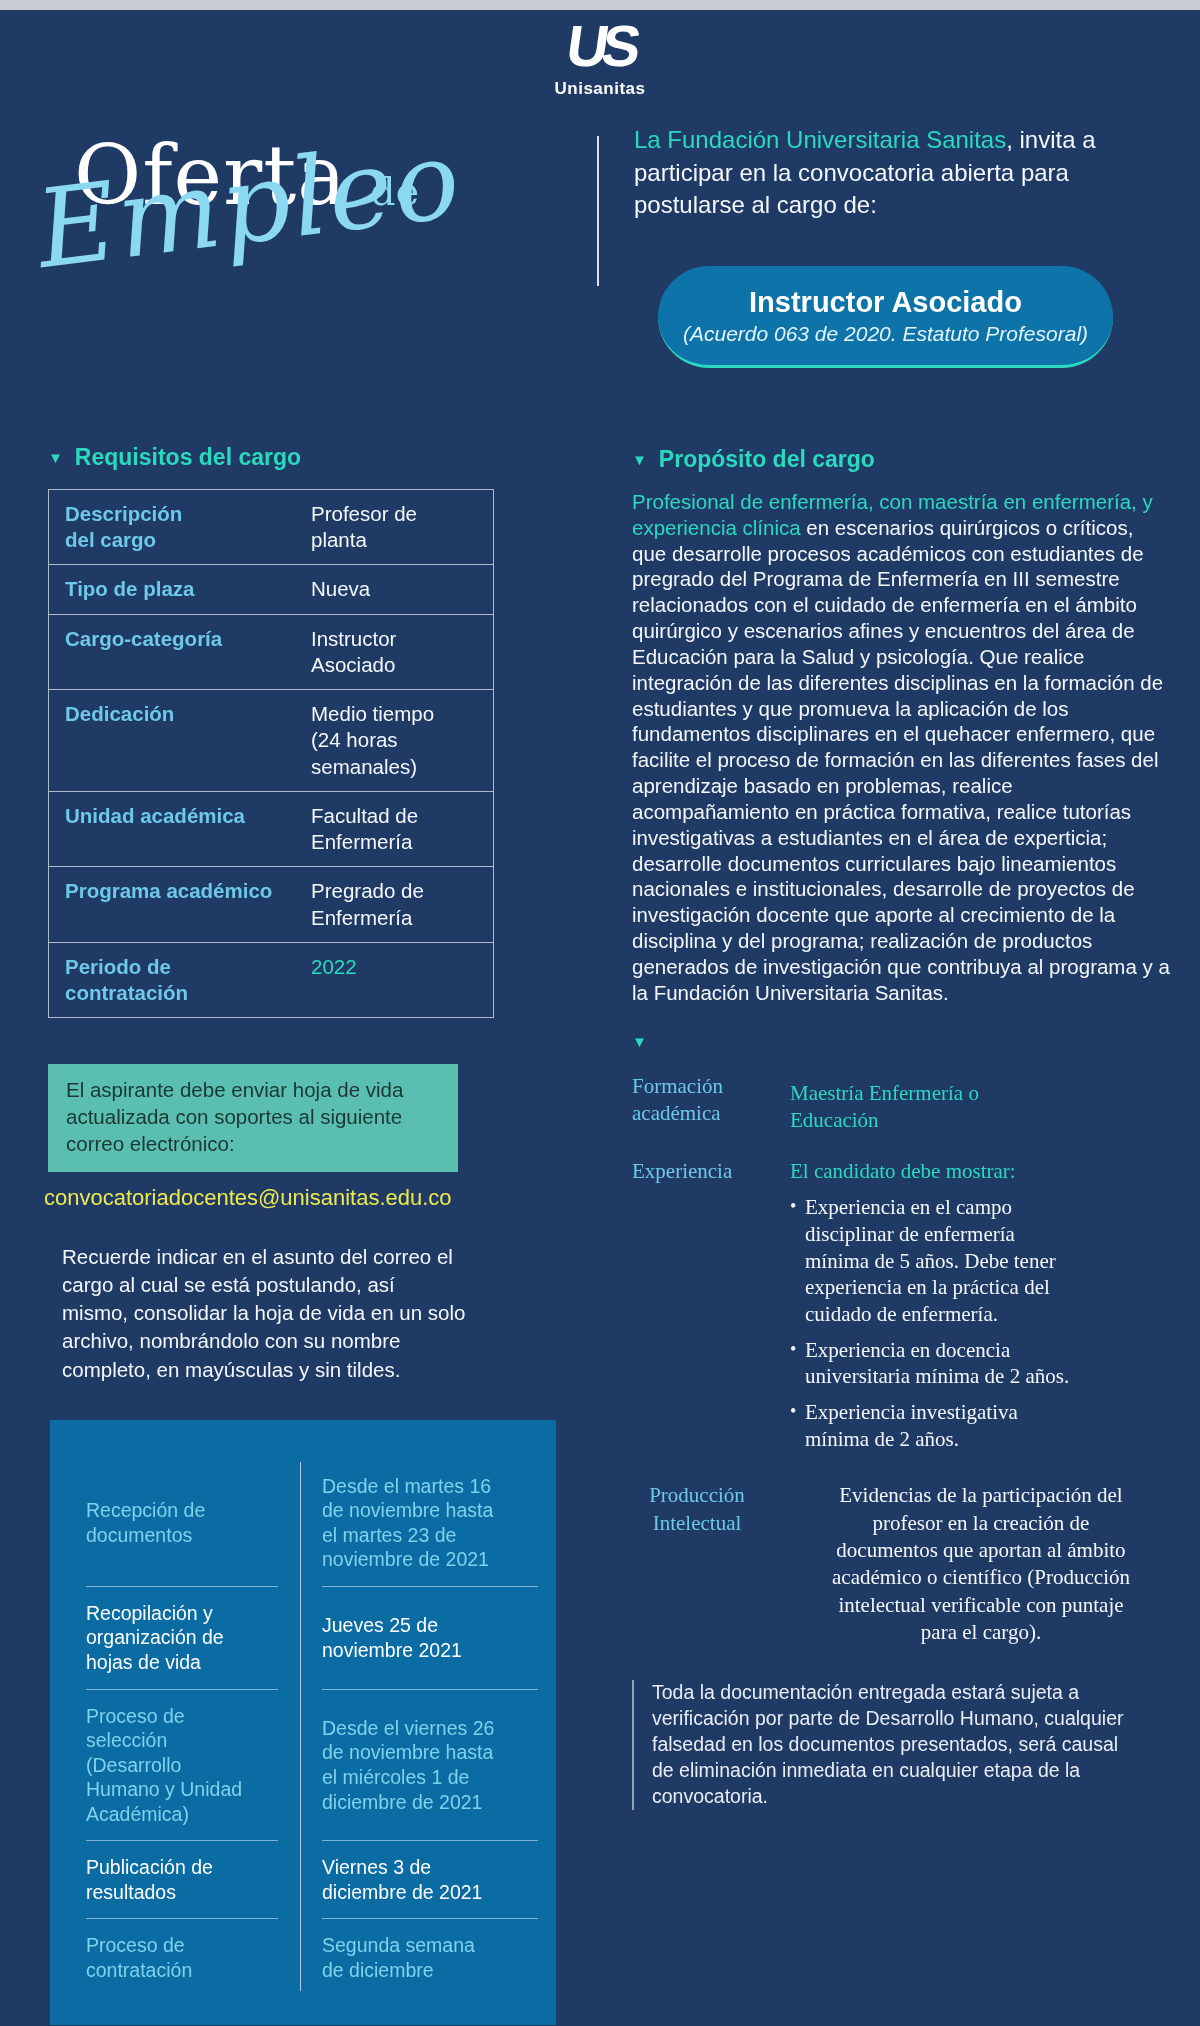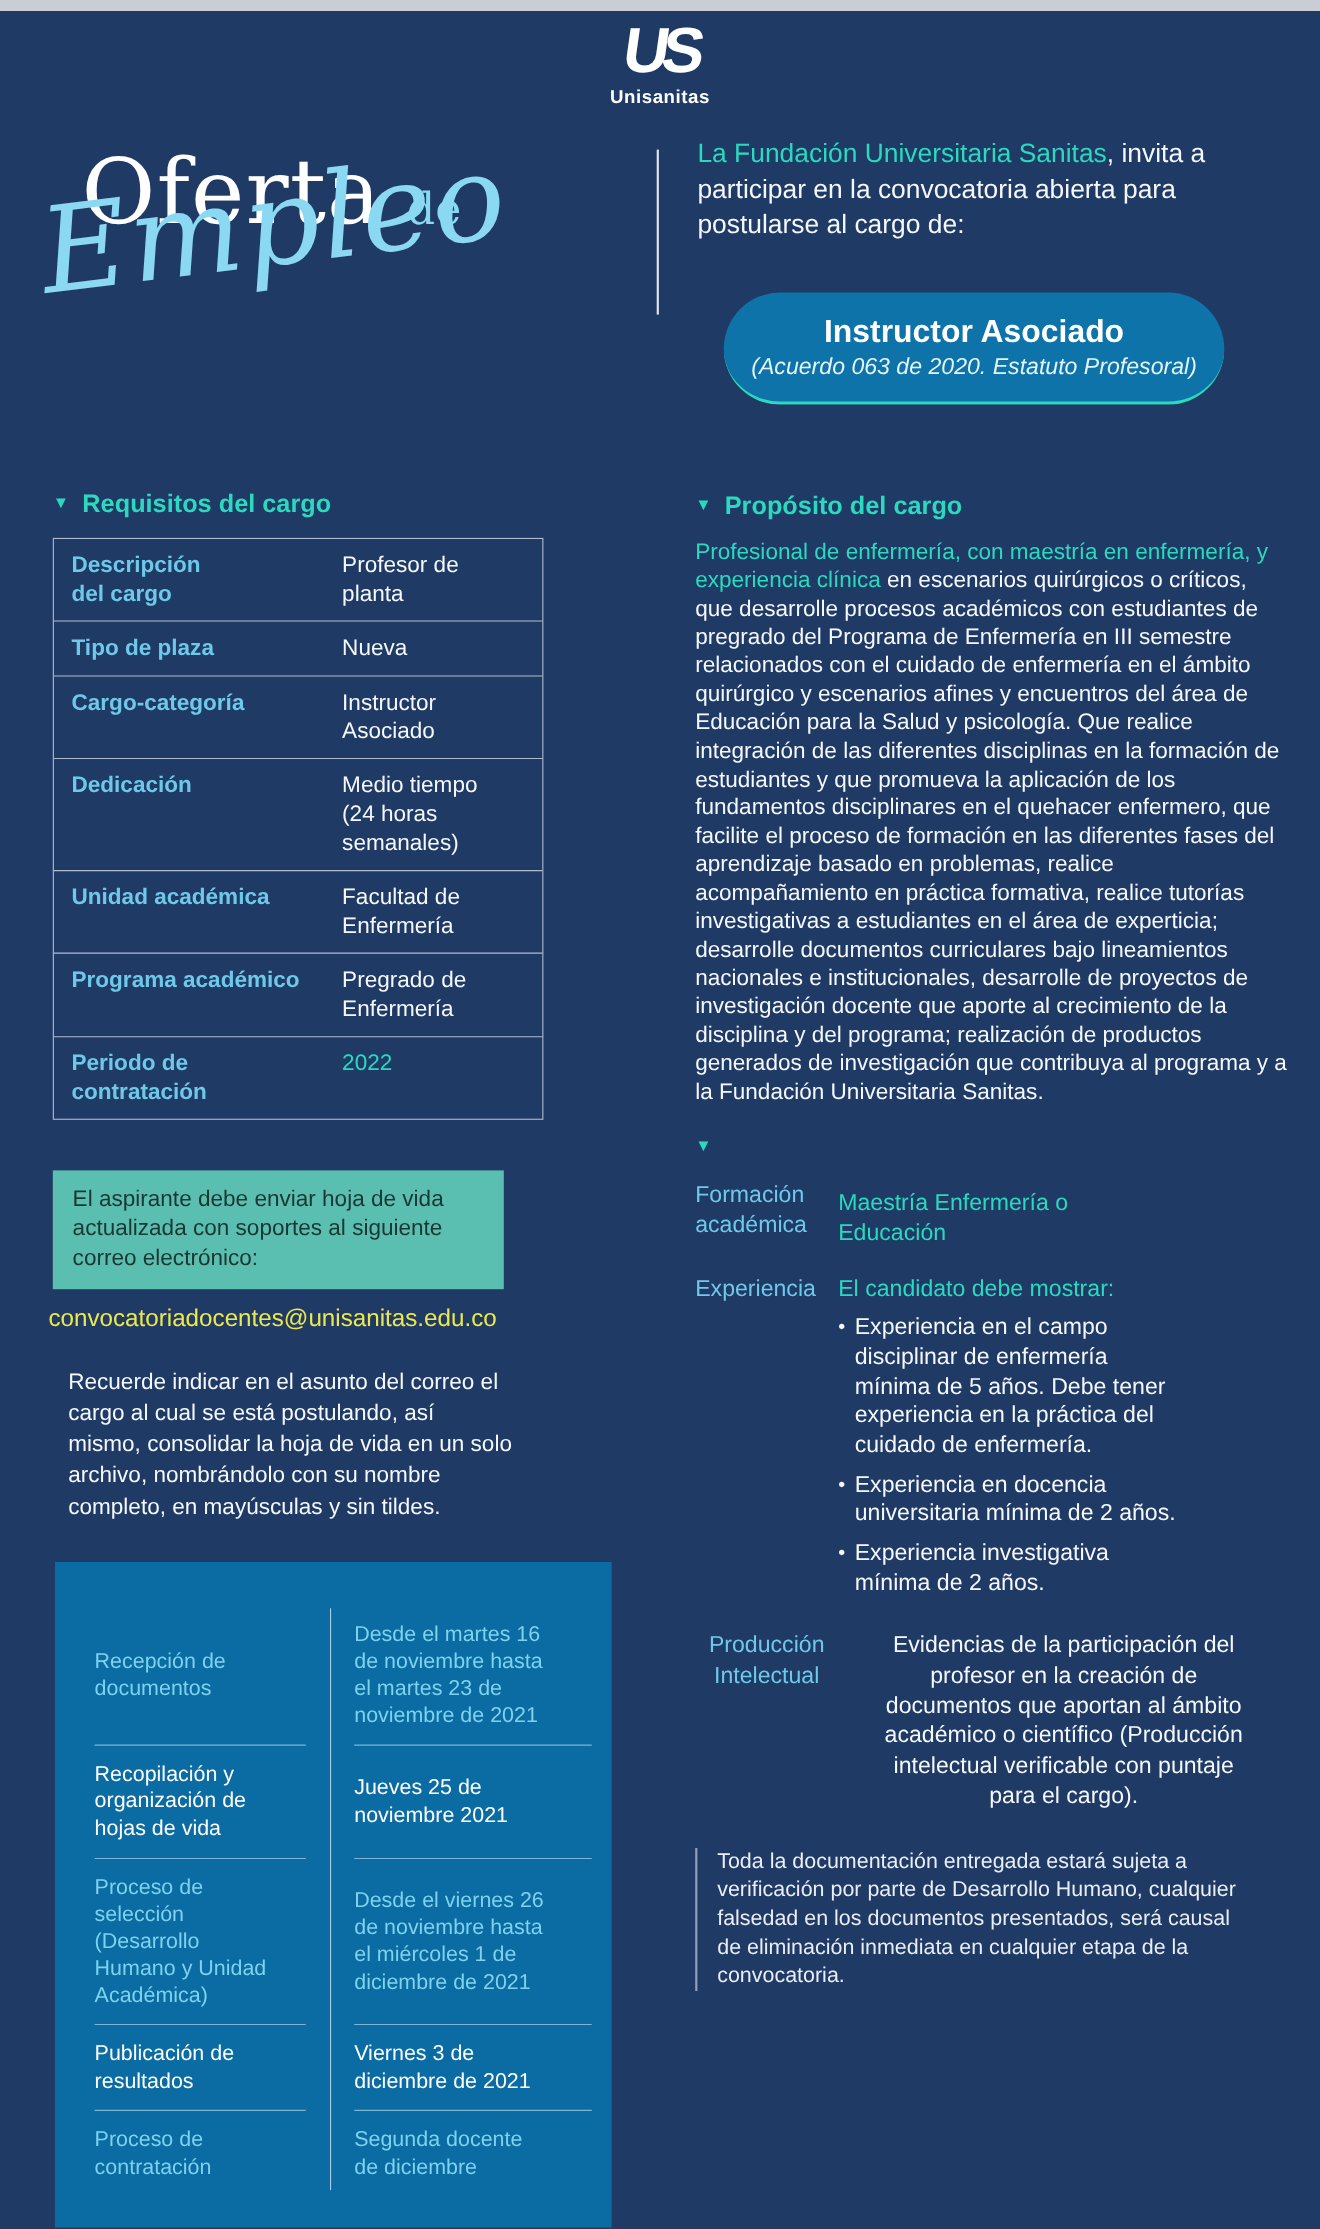--- a/index.html
+++ b/index.html
@@ -73,21 +73,21 @@
   .cron-grid{display:grid;grid-template-columns:192px 1fr;column-gap:44px;}
   .ccell{display:flex;align-items:center;padding:14px 0;font-size:19.5px;line-height:1.26;
     white-space:pre-line;border-bottom:1px solid rgba(200,232,245,.6);}
   .ccell.last{border-bottom:none;}
   .c-blue{color:#7fd2ec;}
   .c-white{color:#fff;}
 
   
   .prop-p{margin-top:16px;width:540px;font-size:20.5px;line-height:1.26;}
   .perfil-h{margin-top:28px;}
-  .frow{margin-top:24px;display:grid;grid-template-columns:130px 1fr;}
+  .frow{margin-top:24px;display:grid;grid-template-columns:130px 1fr;column-gap:28px;font-family:Liberation Serif, serif;}
   .flabel{color:var(--light_blue);font-size:21px;line-height:1.3;white-space:pre-line;}
   .fval{font-size:21px;line-height:1.3;color:var(--white);}
   .fval2{margin-top:7px;font-size:21px;line-height:1.3;color:var(--teal);white-space:pre-line;}
   .exp-lead{color:var(--teal);font-size:21px;line-height:1.3;}
   .bullets{list-style:none;margin-top:9px;}
   .bullets li{position:relative;padding-left:15px;margin-top:9px;font-size:21px;line-height:1.27;
     white-space:pre-line;color:var(--white);}
   .bullets li::before{content:"•";position:absolute;left:0;top:1px;font-size:18px;}
   .prow{margin-top:30px;text-align:center;}
   .ptext{font-size:21px;line-height:1.3;white-space:pre-line;color:var(--white);}
@@ -188,21 +188,21 @@
       <div class="ccell c-blue">Desde el viernes 26
 de noviembre hasta
 el miércoles 1 de
 diciembre de 2021</div>
       <div class="ccell c-white">Publicación de
 resultados</div>
       <div class="ccell c-white">Viernes 3 de
 diciembre de 2021</div>
       <div class="ccell c-blue last">Proceso de
 contratación</div>
-      <div class="ccell c-blue last">Segunda docente
+      <div class="ccell c-blue last">Segunda semana
 de diciembre</div>
     </div>
   </div>
 </div>
 
 <div class="abs col-right">
 
   <div class="sect">
     <span class="tri">▼</span>
     <span>Propósito del cargo</span>

